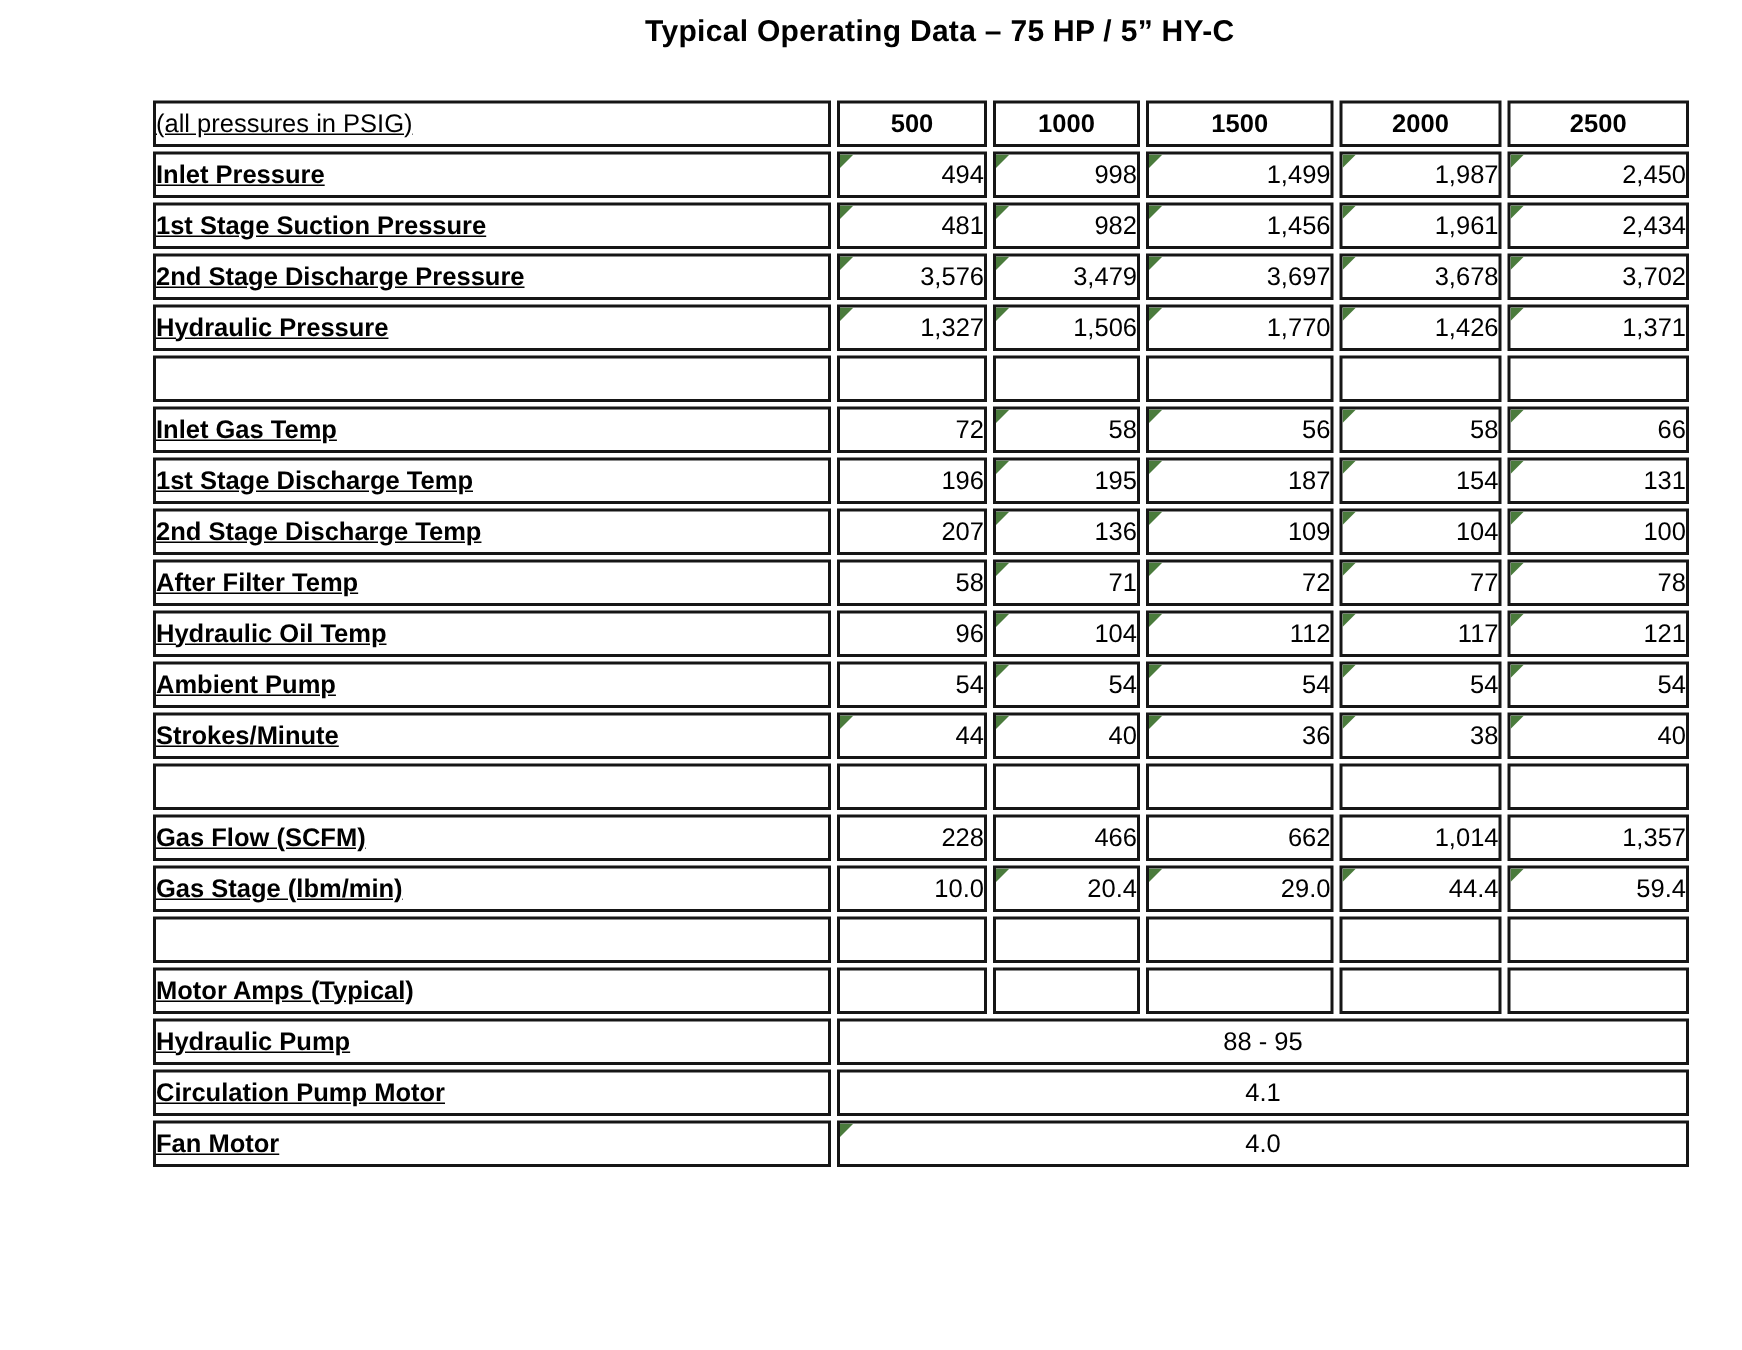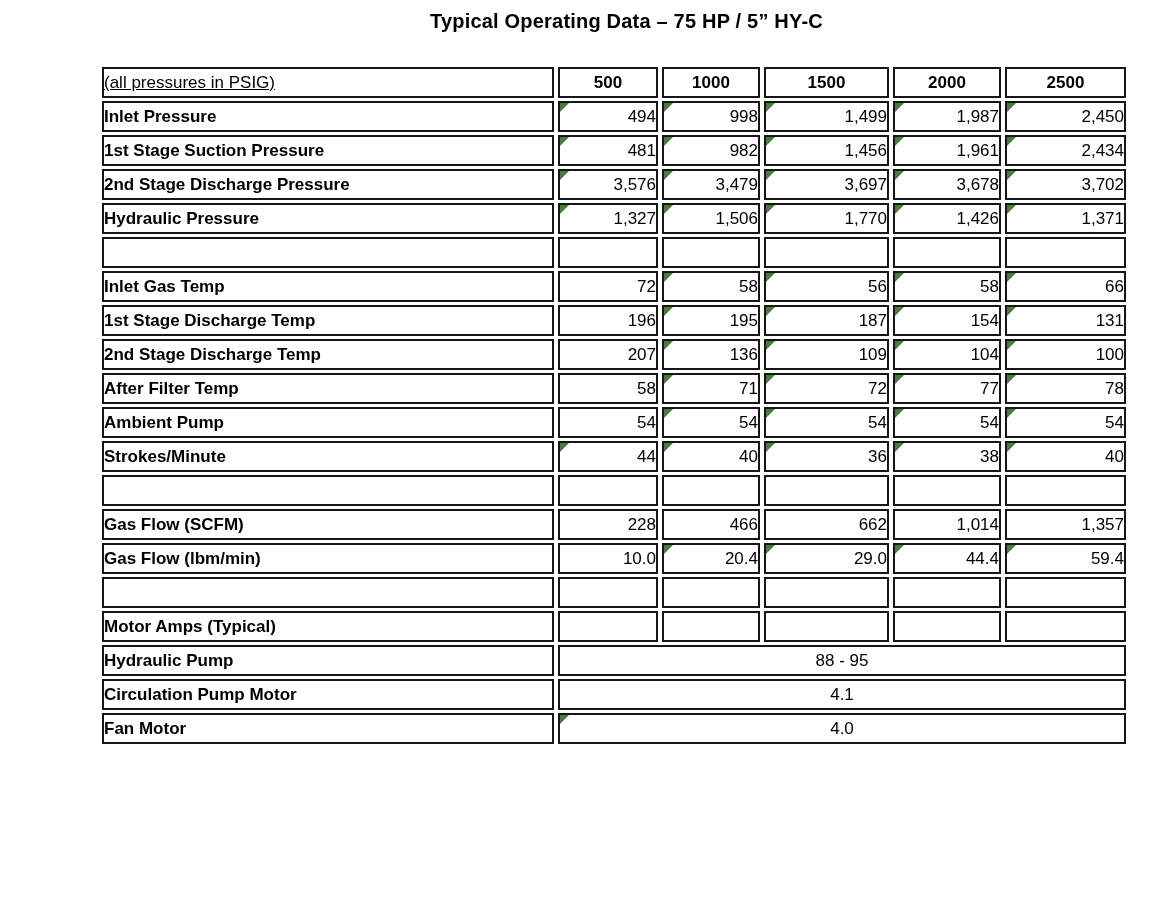--- a/index.html
+++ b/index.html
@@ -64,20 +64,21 @@
   }
   th.colhead {
     font-weight: bold;
     text-align: center;
     height: 22px;
   }
   td.rowlabel {
     font-weight: bold;
     text-align: left;
     padding-left: 3px;
+    text-decoration: underline;
   }
   td.num {
     text-align: right;
     padding-right: 9px;
   }
   td.mergedval {
     text-align: center;
   }
   .marker {
     position: absolute;
@@ -184,20 +185,28 @@
         </tr>
         <tr>
           <td class="rowlabel">After Filter Temp</td>
           <td class="num">58</td>
           <td class="num">71<span class="marker" style="border-top-color: rgb(74, 123, 60);"></span></td>
           <td class="num">72<span class="marker" style="border-top-color: rgb(74, 123, 60);"></span></td>
           <td class="num">77<span class="marker" style="border-top-color: rgb(74, 123, 60);"></span></td>
           <td class="num">78<span class="marker" style="border-top-color: rgb(74, 123, 60);"></span></td>
         </tr>
         <tr>
+          <td class="rowlabel">Hydraulic Oil Temp</td>
+          <td class="num">96</td>
+          <td class="num">104<span class="marker" style="border-top-color: rgb(74, 123, 60);"></span></td>
+          <td class="num">112<span class="marker" style="border-top-color: rgb(74, 123, 60);"></span></td>
+          <td class="num">117<span class="marker" style="border-top-color: rgb(74, 123, 60);"></span></td>
+          <td class="num">121<span class="marker" style="border-top-color: rgb(74, 123, 60);"></span></td>
+        </tr>
+        <tr>
           <td class="rowlabel">Ambient Pump</td>
           <td class="num">54</td>
           <td class="num">54<span class="marker" style="border-top-color: rgb(74, 123, 60);"></span></td>
           <td class="num">54<span class="marker" style="border-top-color: rgb(74, 123, 60);"></span></td>
           <td class="num">54<span class="marker" style="border-top-color: rgb(74, 123, 60);"></span></td>
           <td class="num">54<span class="marker" style="border-top-color: rgb(74, 123, 60);"></span></td>
         </tr>
         <tr>
           <td class="rowlabel">Strokes/Minute</td>
           <td class="num">44<span class="marker" style="border-top-color: rgb(74, 123, 60);"></span></td>
@@ -216,21 +225,21 @@
         </tr>
         <tr>
           <td class="rowlabel">Gas Flow (SCFM)</td>
           <td class="num">228</td>
           <td class="num">466</td>
           <td class="num">662</td>
           <td class="num">1,014</td>
           <td class="num">1,357</td>
         </tr>
         <tr>
-          <td class="rowlabel">Gas Flow (lbm/min)</td>
+          <td class="rowlabel">Gas Stage (lbm/min)</td>
           <td class="num">10.0</td>
           <td class="num">20.4<span class="marker" style="border-top-color: rgb(74, 123, 60);"></span></td>
           <td class="num">29.0<span class="marker" style="border-top-color: rgb(74, 123, 60);"></span></td>
           <td class="num">44.4<span class="marker" style="border-top-color: rgb(74, 123, 60);"></span></td>
           <td class="num">59.4<span class="marker" style="border-top-color: rgb(74, 123, 60);"></span></td>
         </tr>
         <tr>
           <td class="rowlabel"></td>
           <td class="num"></td>
           <td class="num"></td>

